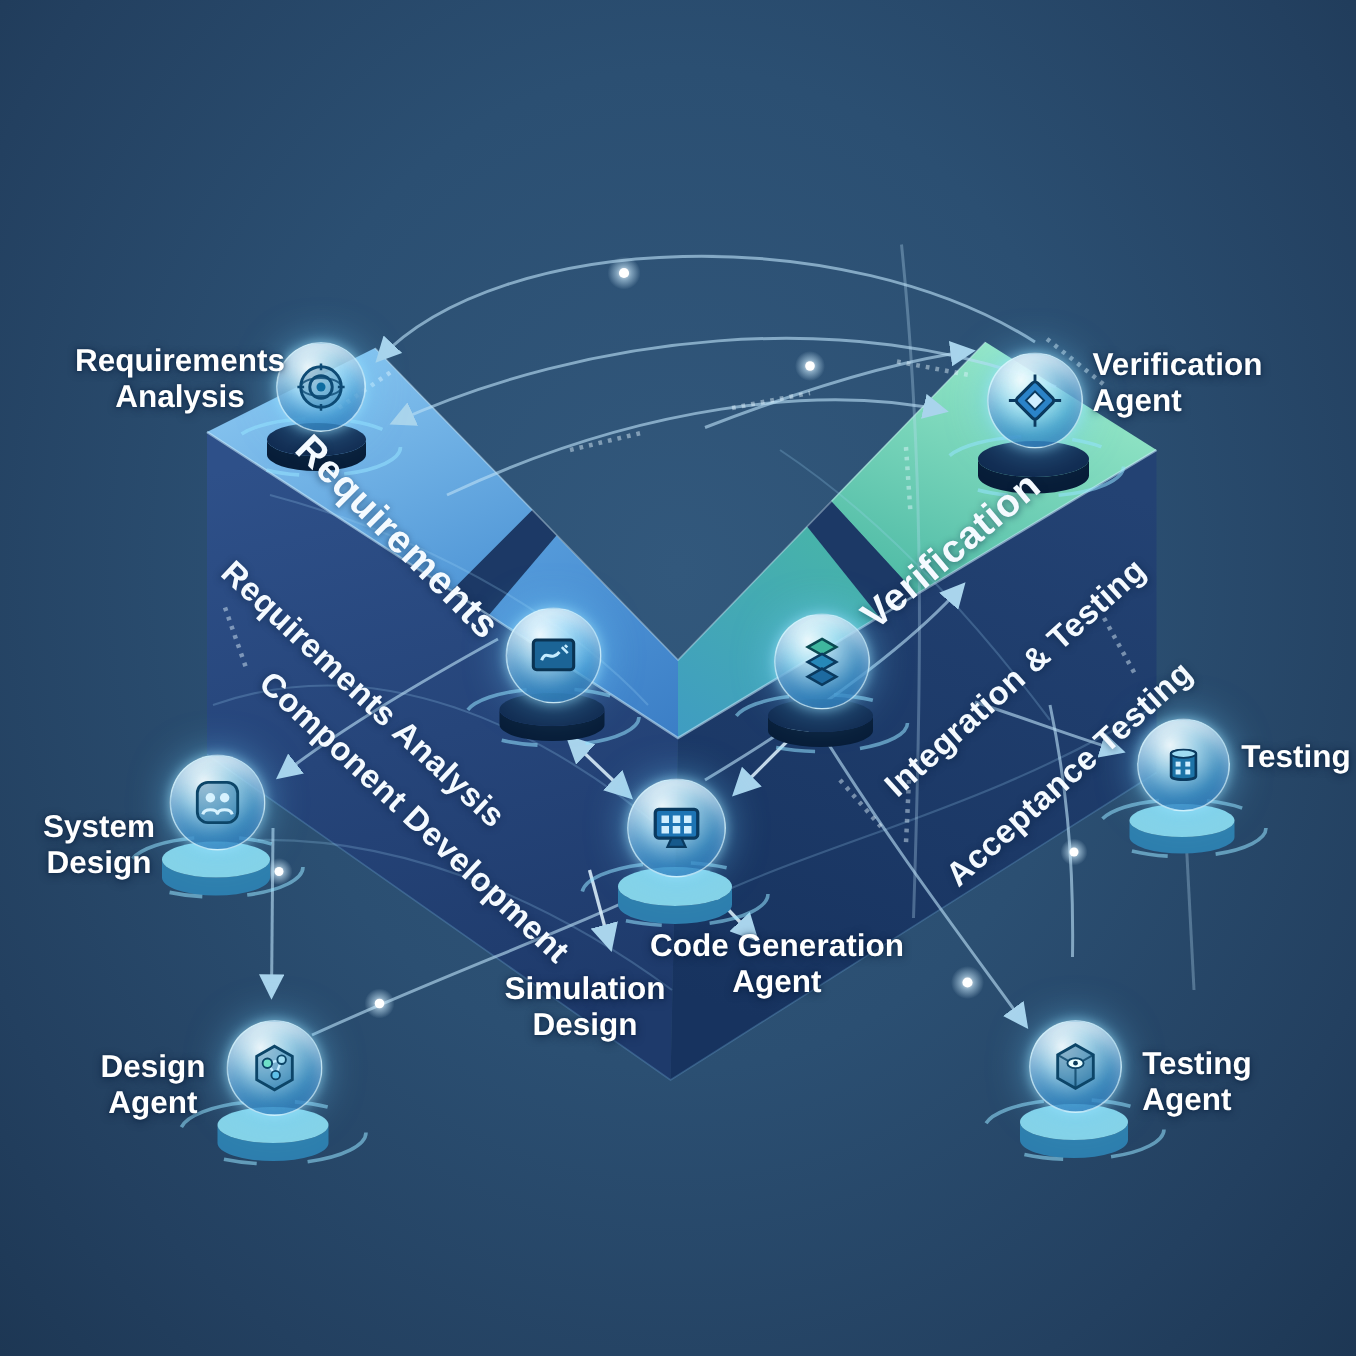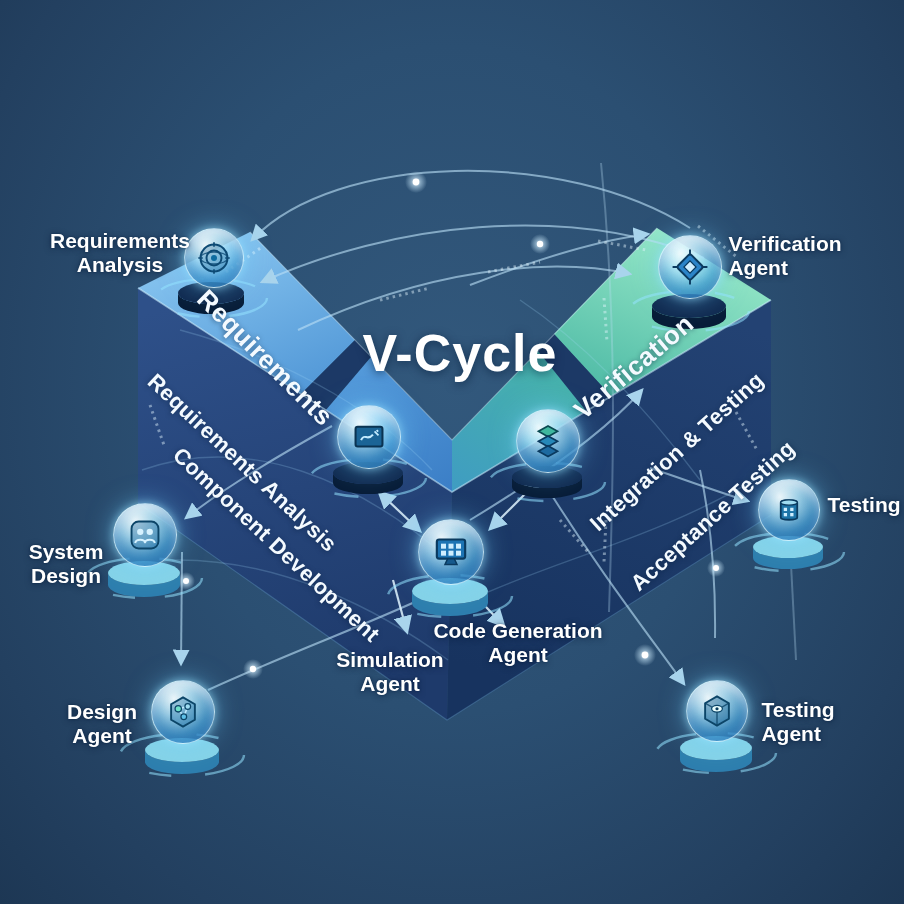--- a/index.html
+++ b/index.html
@@ -284,21 +284,20 @@
 
   <div class="orb" style="left:686px;top:680px;width:60px;height:60px">
     <svg width="38" height="38" viewBox="0 0 24 24">
       <path d="M12 2.8 l7.5 4.3 v9.8 L12 21.2 4.5 16.9 V7.1 z" fill="rgba(16,90,140,.4)" stroke="#0c4568" stroke-width="1.2"></path>
       <path d="M4.5 7.1 L12 11.4 19.5 7.1 M12 11.4 V21.2" fill="none" stroke="#0c4568" stroke-width=".9" opacity=".8"></path>
       <ellipse cx="12" cy="10.6" rx="3.4" ry="2.1" fill="#eaffff" stroke="#0c4568" stroke-width=".8"></ellipse>
       <circle cx="12" cy="10.6" r="1" fill="#0a3c5c"></circle>
     </svg>
   </div>
 
-  <div class="title" style="left:460px;top:353px">V-Cycle</div>
 
   <div class="face-lbl top-face-lbl" style="left:265px;top:358px;transform:translate(-50%,-50%) rotate(45deg)">Requirements</div>
   <div class="face-lbl top-face-lbl" style="left:634px;top:367px;transform:translate(-50%,-50%) rotate(-40deg)">Verification</div>
 
   <div class="face-lbl front-face-lbl" style="left:242px;top:463px;transform:translate(-50%,-50%) rotate(43deg)">Requirements Analysis</div>
   <div class="face-lbl front-face-lbl" style="left:276px;top:545px;transform:translate(-50%,-50%) rotate(43deg)">Component Development</div>
   <div class="face-lbl front-face-lbl" style="left:677px;top:452px;transform:translate(-50%,-50%) rotate(-42deg)">Integration &amp; Testing</div>
   <div class="face-lbl front-face-lbl" style="left:713px;top:516px;transform:translate(-50%,-50%) rotate(-42deg)">Acceptance Testing</div>
 
   <div class="lbl" style="left:120px;top:253px">Requirements
@@ -306,17 +305,17 @@
   <div class="lbl" style="left:785px;top:256px;text-align:left">Verification
 Agent</div>
   <div class="lbl" style="left:66px;top:564px">System
 Design</div>
   <div class="lbl" style="left:864px;top:505px">Testing</div>
   <div class="lbl" style="left:102px;top:724px">Design
 Agent</div>
   <div class="lbl" style="left:798px;top:722px;text-align:left">Testing
 Agent</div>
   <div class="lbl" style="left:390px;top:672px">Simulation
-Agent</div>
+Design</div>
   <div class="lbl" style="left:518px;top:643px">Code Generation
 Agent</div>
 
 </div>
 
 </body></html>

